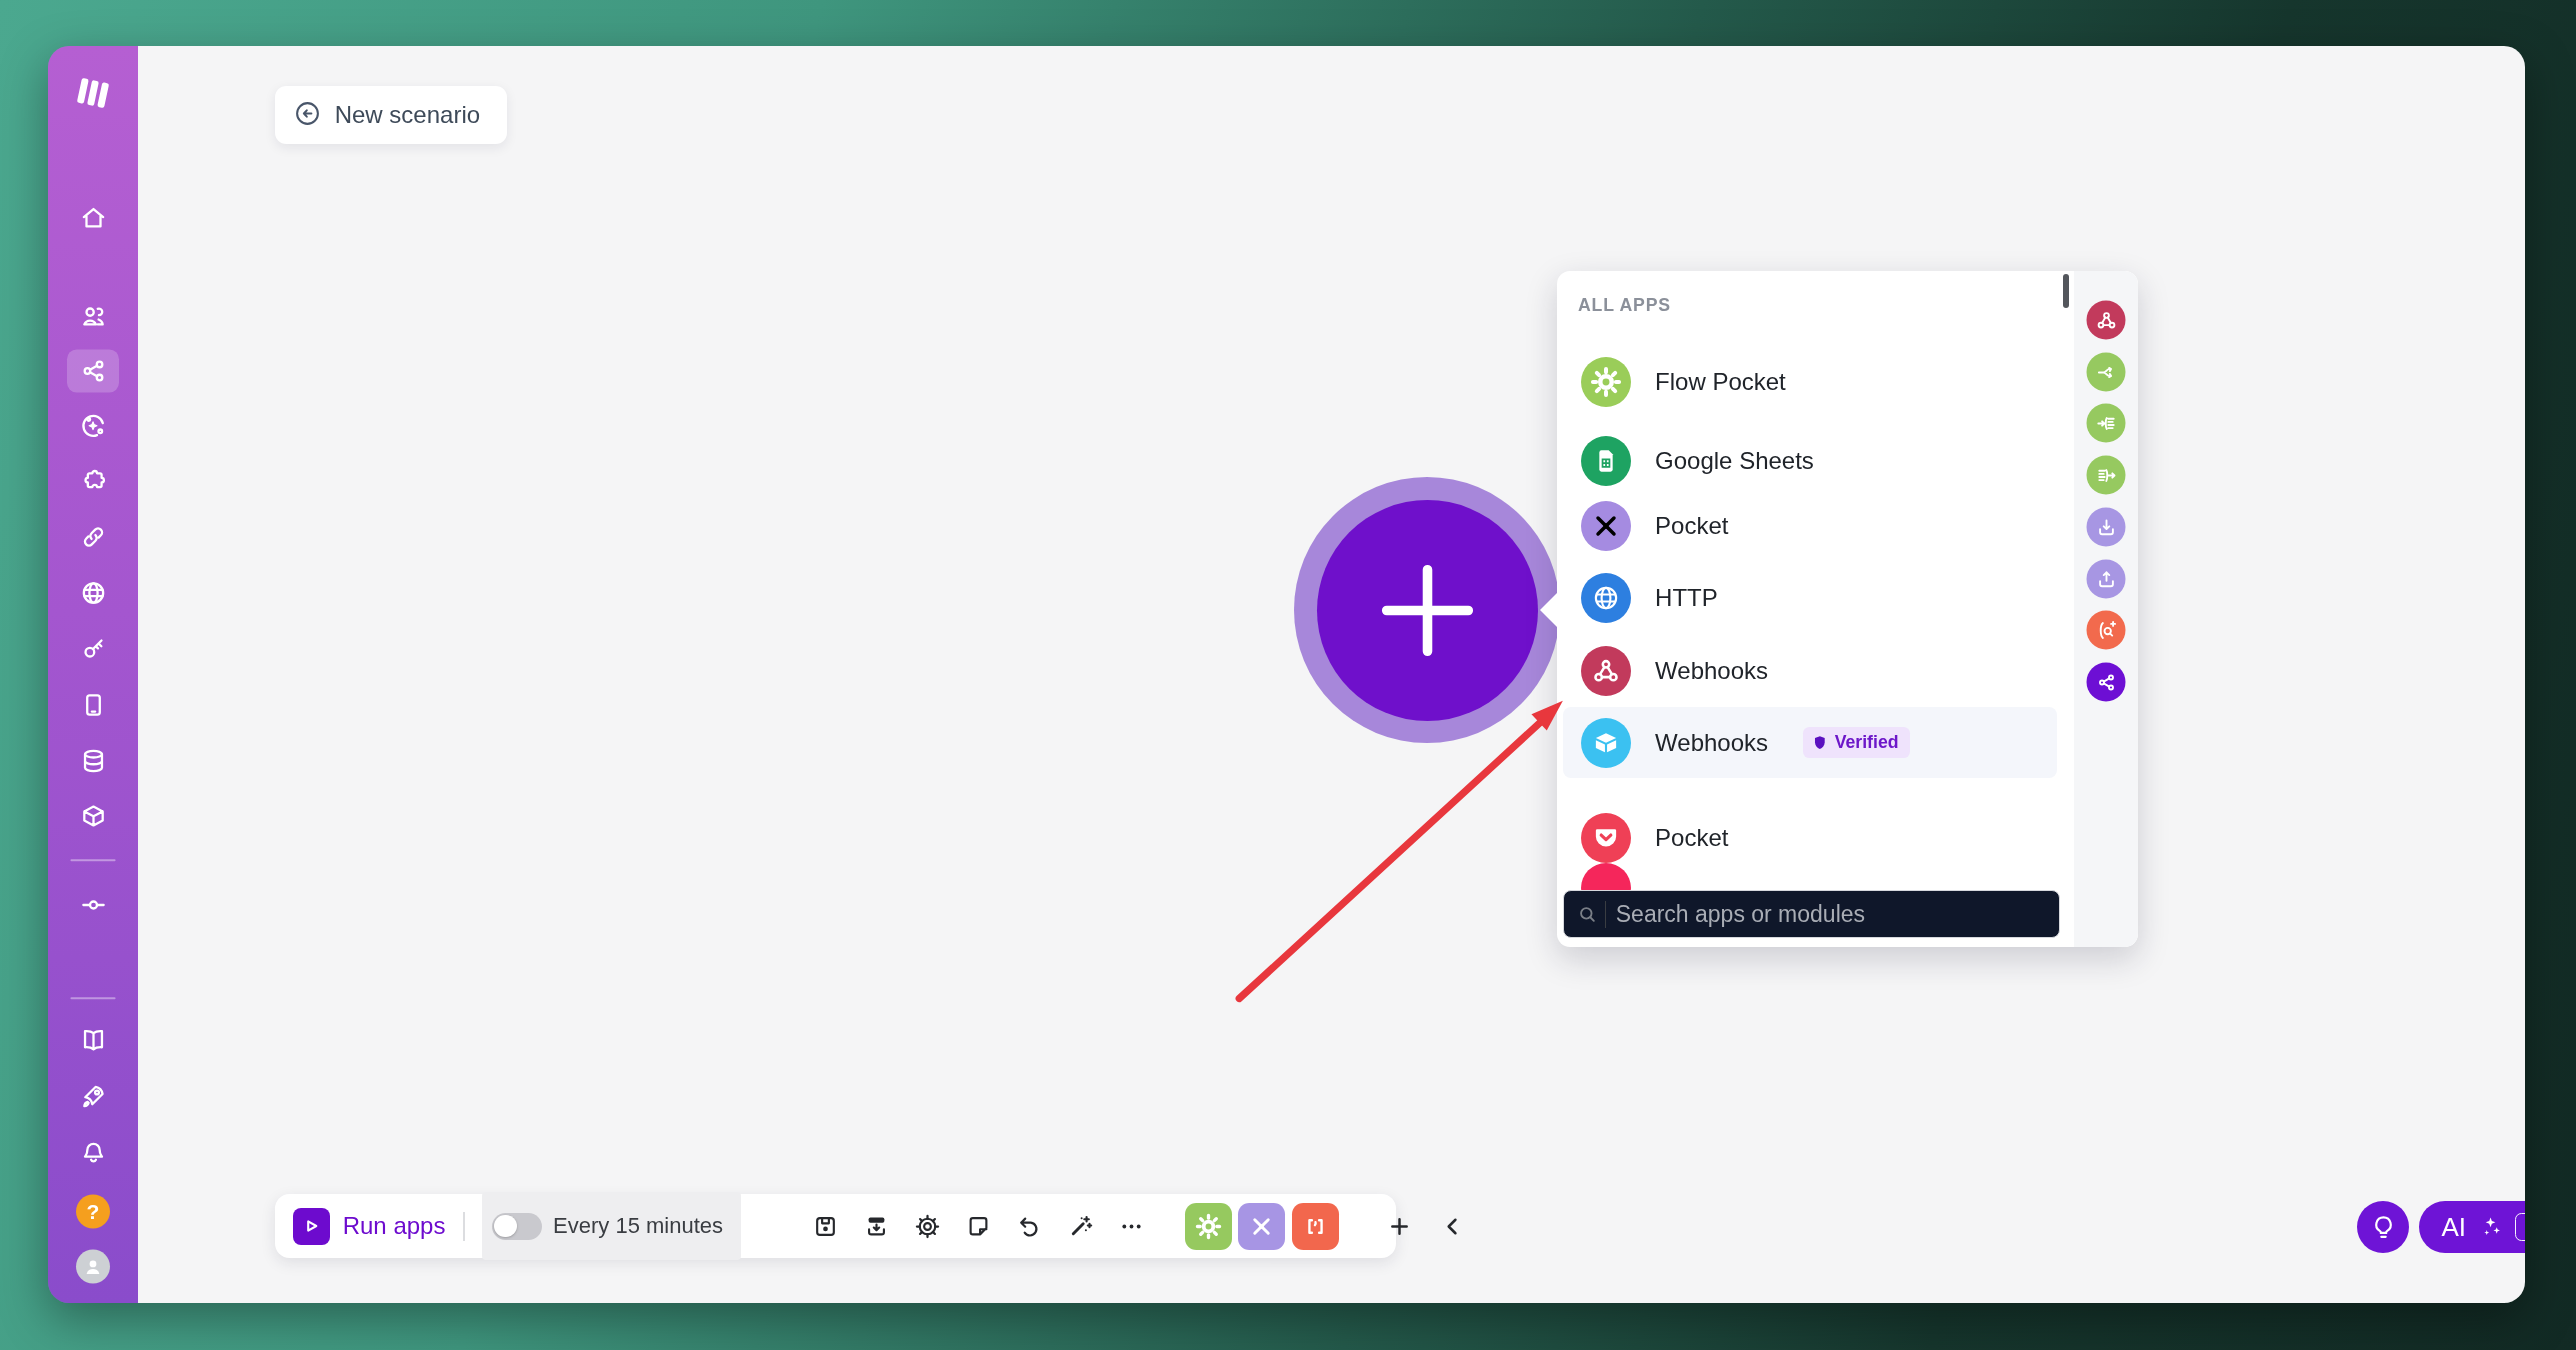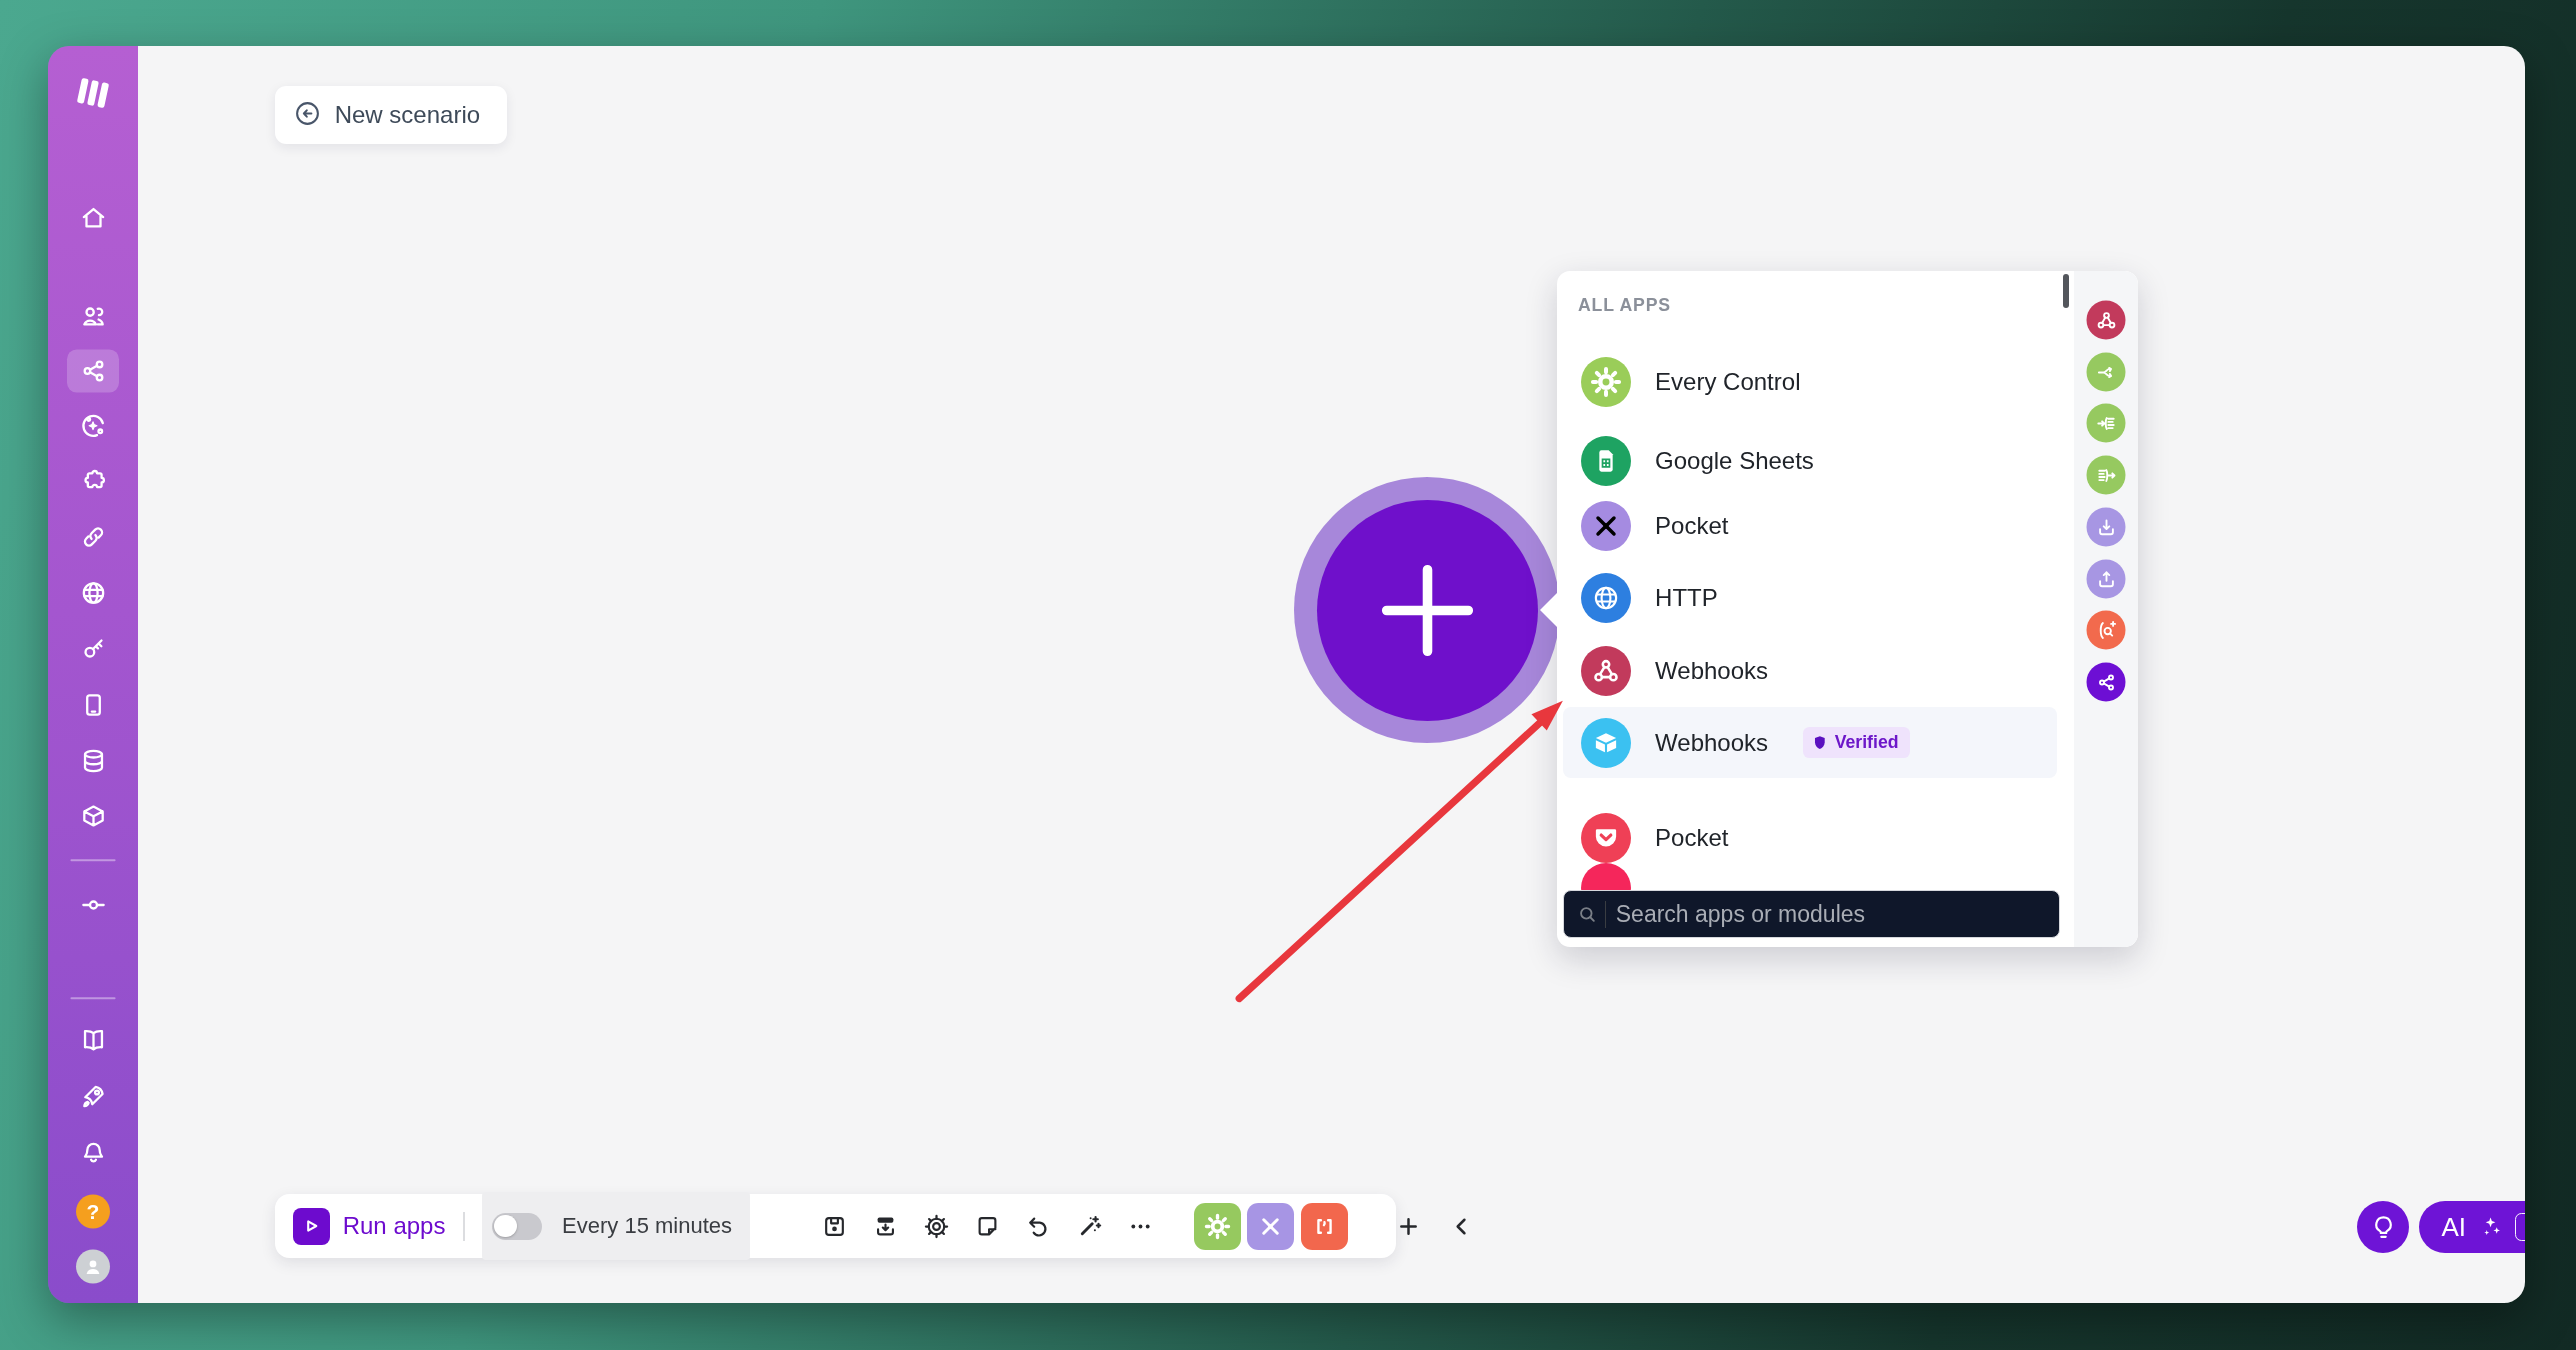--- a/index.html
+++ b/index.html
@@ -50,21 +50,21 @@
   .searchbox{position:absolute;left:6.4px;top:619px;width:497px;height:48px;background:#0f172a;border:1.6px solid #d6d8dd;border-radius:8px;display:flex;align-items:center;padding:0 11.3px;gap:6.4px;z-index:3;}
   .searchbox svg{width:22.5px;height:22.5px;color:#7a7f87;flex:0 0 22.5px;}
   .caret{width:1.6px;height:27px;background:#3a3d42;}
   .placeholder{font-size:23px;color:#a9adb5;padding-left:3.2px;}
   
   .toolbar{position:absolute;left:137px;top:1148px;width:1121px;height:64px;background:#fff;border-radius:14.5px;box-shadow:0 4.8px 14.5px rgba(30,30,60,.10);display:flex;align-items:center;padding:0 0 0 17.7px;z-index:4;}
   .run-btn{width:37px;height:37px;border-radius:8px;background:#6d0bce;border:none;display:flex;align-items:center;justify-content:center;color:#fff;cursor:pointer;flex:0 0 37px;}
   .run-btn svg{width:24px;height:24px;}
   .run-label{font-size:24px;color:#6d0bce;margin-left:13px;cursor:pointer;white-space:nowrap;}
   .tb-sep{width:1.6px;height:29px;background:#dcdde0;margin:0 17.7px;flex:0 0 1.6px;}
-  .schedule-pill{height:68px;background:#eeeef0;border-radius:4px;display:flex;align-items:center;padding:0 17.7px 0 9.7px;gap:20px;cursor:pointer;}
+  .schedule-pill{height:68px;background:#eeeef0;border-radius:4px;display:flex;align-items:center;padding:0 17.7px 0 9.7px;gap:11px;cursor:pointer;}
   .toggle{width:50px;height:27px;border-radius:13.7px;background:#c9c9ce;position:relative;flex:0 0 50px;}
   .knob{position:absolute;left:2.4px;top:2.4px;width:22.5px;height:22.5px;border-radius:50%;background:#fff;box-shadow:0 0.8px 2.4px rgba(0,0,0,.25);}
   .schedule-label{font-size:22px;color:#3a3d42;white-space:nowrap;}
   .tb-icons{display:flex;align-items:center;gap:24px;margin-left:71px;color:#26282c;}
   .tb-icon{width:27px;height:27px;display:flex;align-items:center;justify-content:center;cursor:pointer;color:#26282c;}
   .tb-icon svg{width:27px;height:27px;}
   .tb-favs{display:flex;align-items:center;gap:6.4px;margin-left:40px;}
   .fav-btn{width:47px;height:47px;border-radius:11.3px;display:flex;align-items:center;justify-content:center;color:#fff;border:none;cursor:pointer;}
   .fav-btn svg{width:27px;height:27px;}
   .tb-plus{margin-left:47px;}
@@ -307,21 +307,21 @@
           <div id="app-list">
               <div class="app-row" style="top: 75px;">
                 <span class="app-circle" style="background:#9ACD59">
                   <svg viewBox="0 0 24 24" fill="none" stroke="#fff" stroke-linecap="round">
                     <circle cx="12" cy="12" r="4.3" stroke-width="3.4"></circle>
                     <g stroke-width="3">
                       <path d="M19.4 12h2.4M4.6 12H2.2M12 4.6V2.2M12 19.4v2.4M17.2 17.2l1.7 1.7M6.8 6.8 5.1 5.1M17.2 6.8l1.7-1.7M6.8 17.2 5.1 18.9"></path>
                     </g>
                   </svg>
                 </span>
-                <span class="app-label">Every Control</span>
+                <span class="app-label">Flow Pocket</span>
               </div>
               <div class="app-row" style="top: 154px;">
                 <span class="app-circle" style="background:#1EA362">
                   <svg viewBox="0 0 24 24">
                     <path d="M7 5.6A1.6 1.6 0 0 1 8.6 4H14l3 3v11.4a1.6 1.6 0 0 1-1.6 1.6H8.6A1.6 1.6 0 0 1 7 18.4Z" fill="#fff"></path>
                     <g stroke="#1EA362" stroke-width="1.3" fill="none">
                       <path d="M9.4 10.8h5.2v5.6H9.4ZM12 10.8v5.6M9.4 13.6h5.2"></path>
                     </g>
                   </svg>
                 </span>

